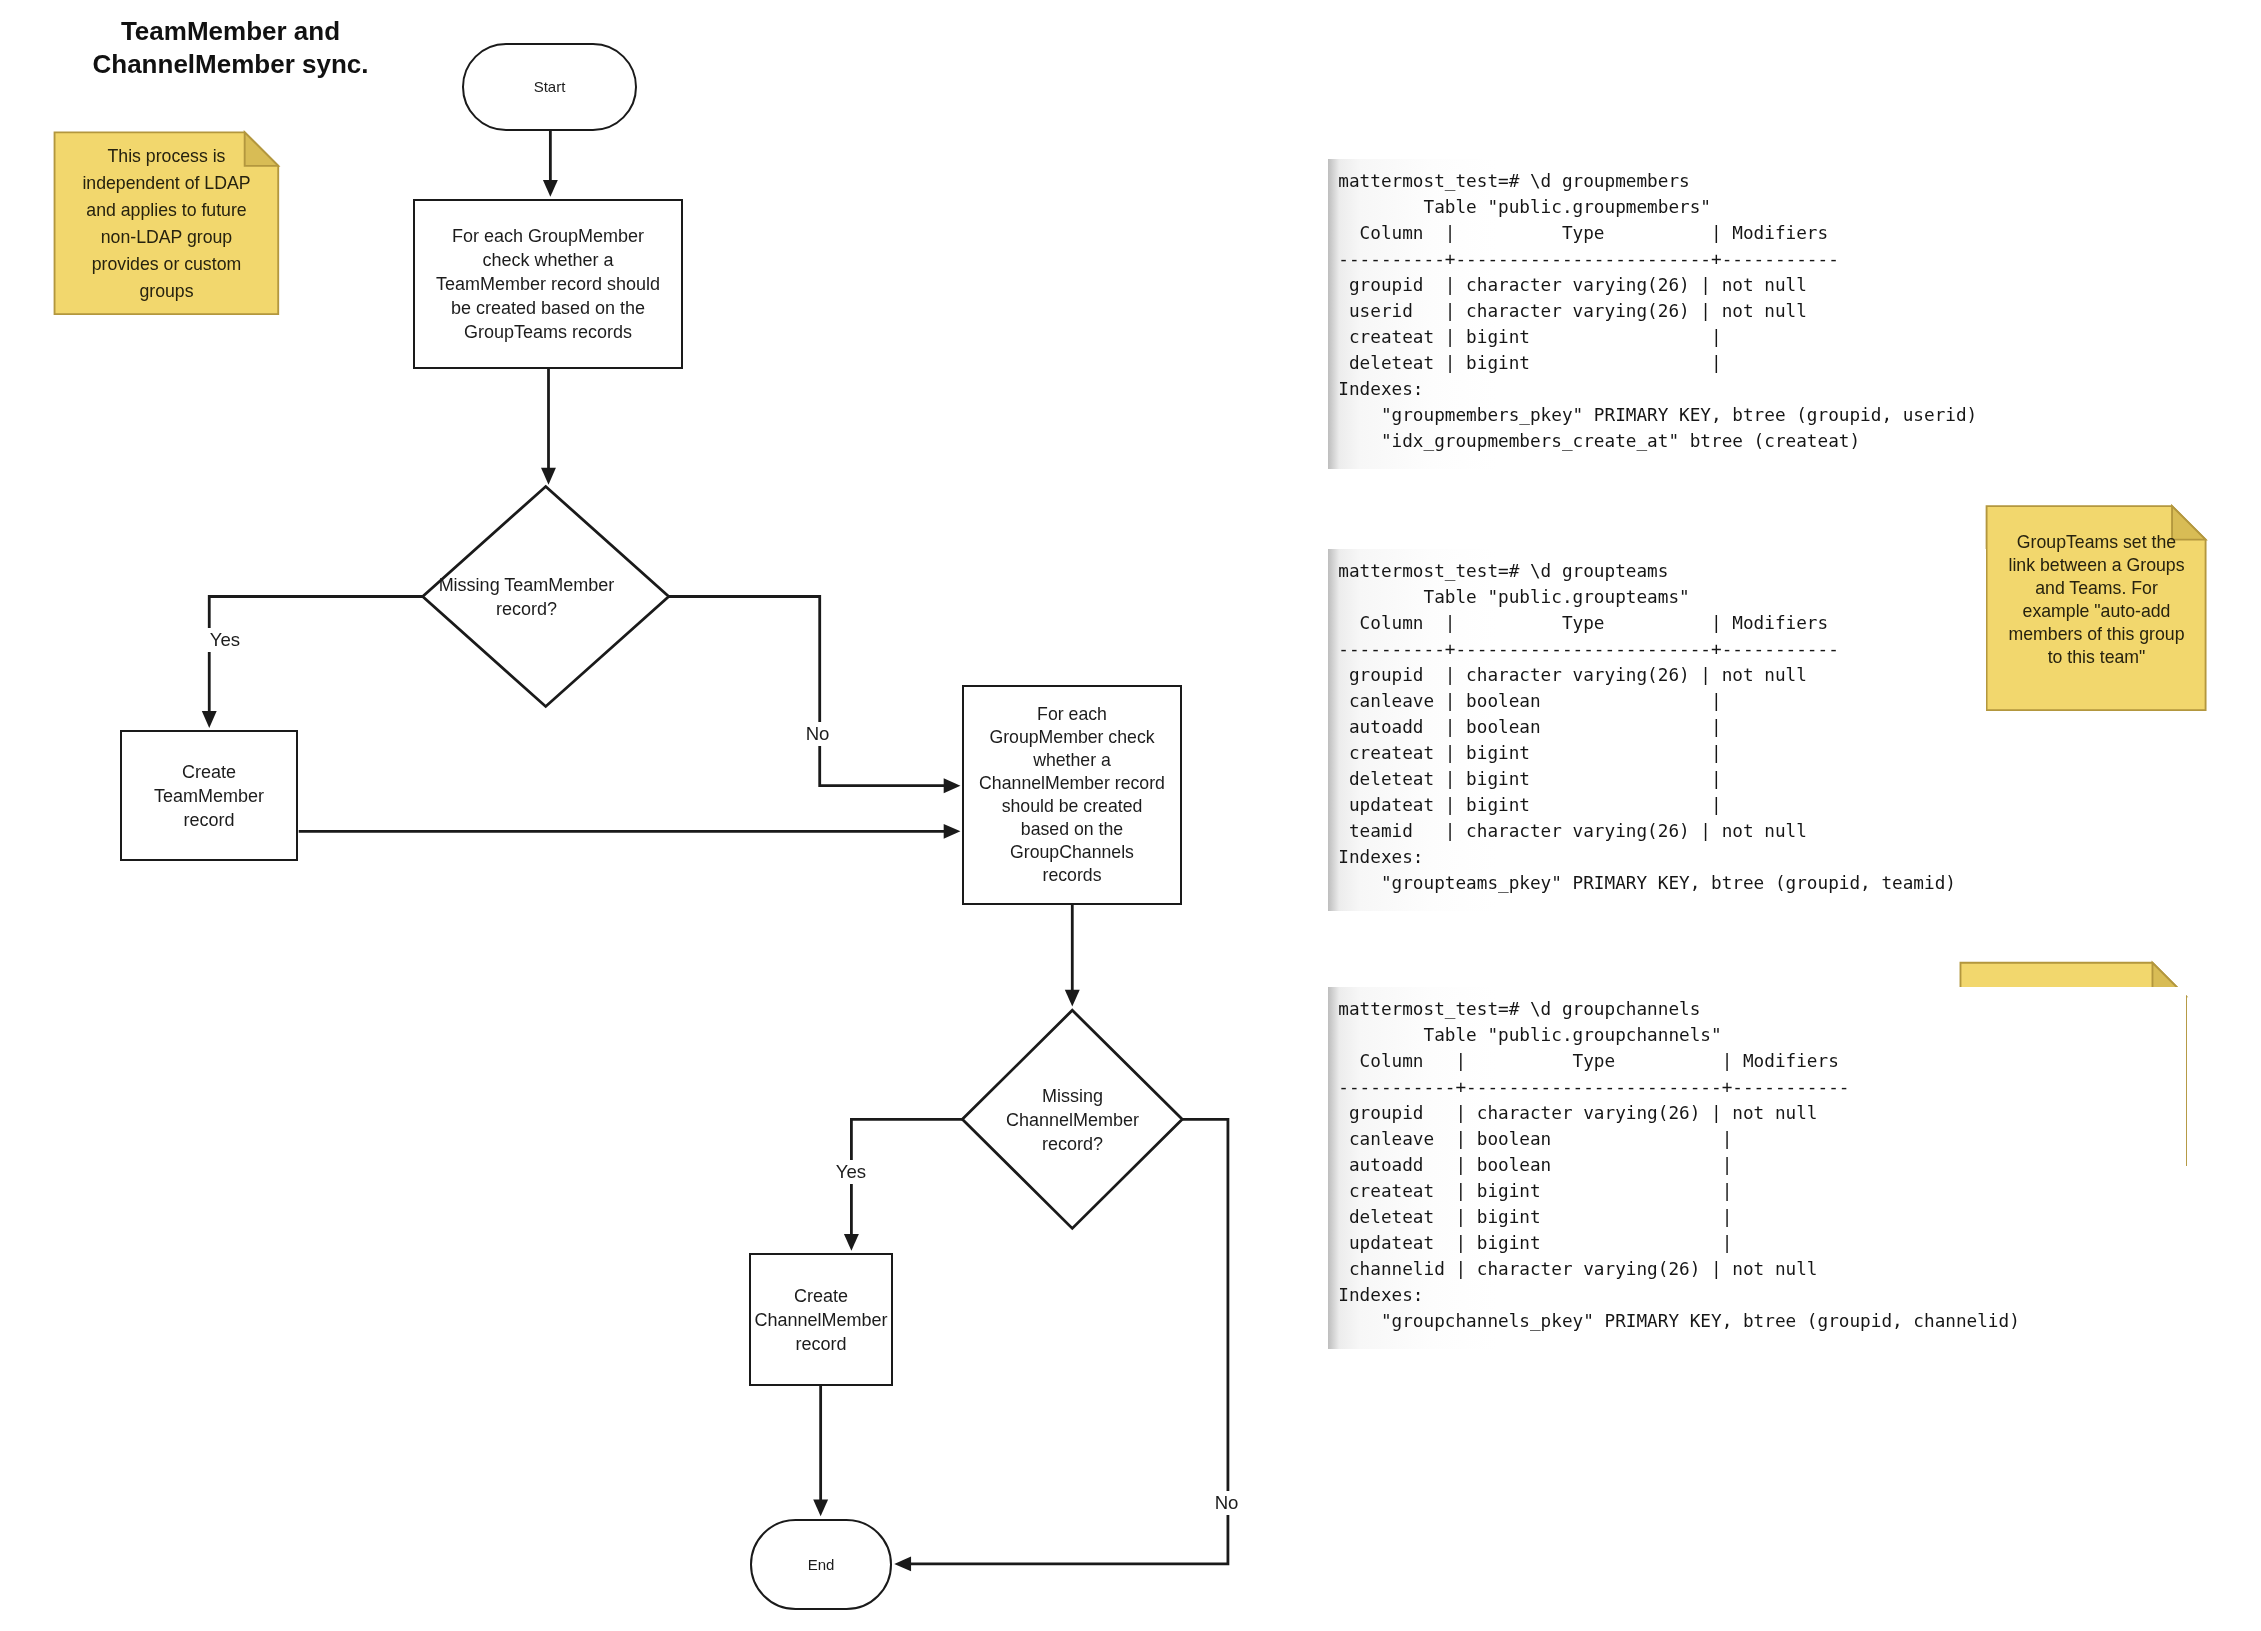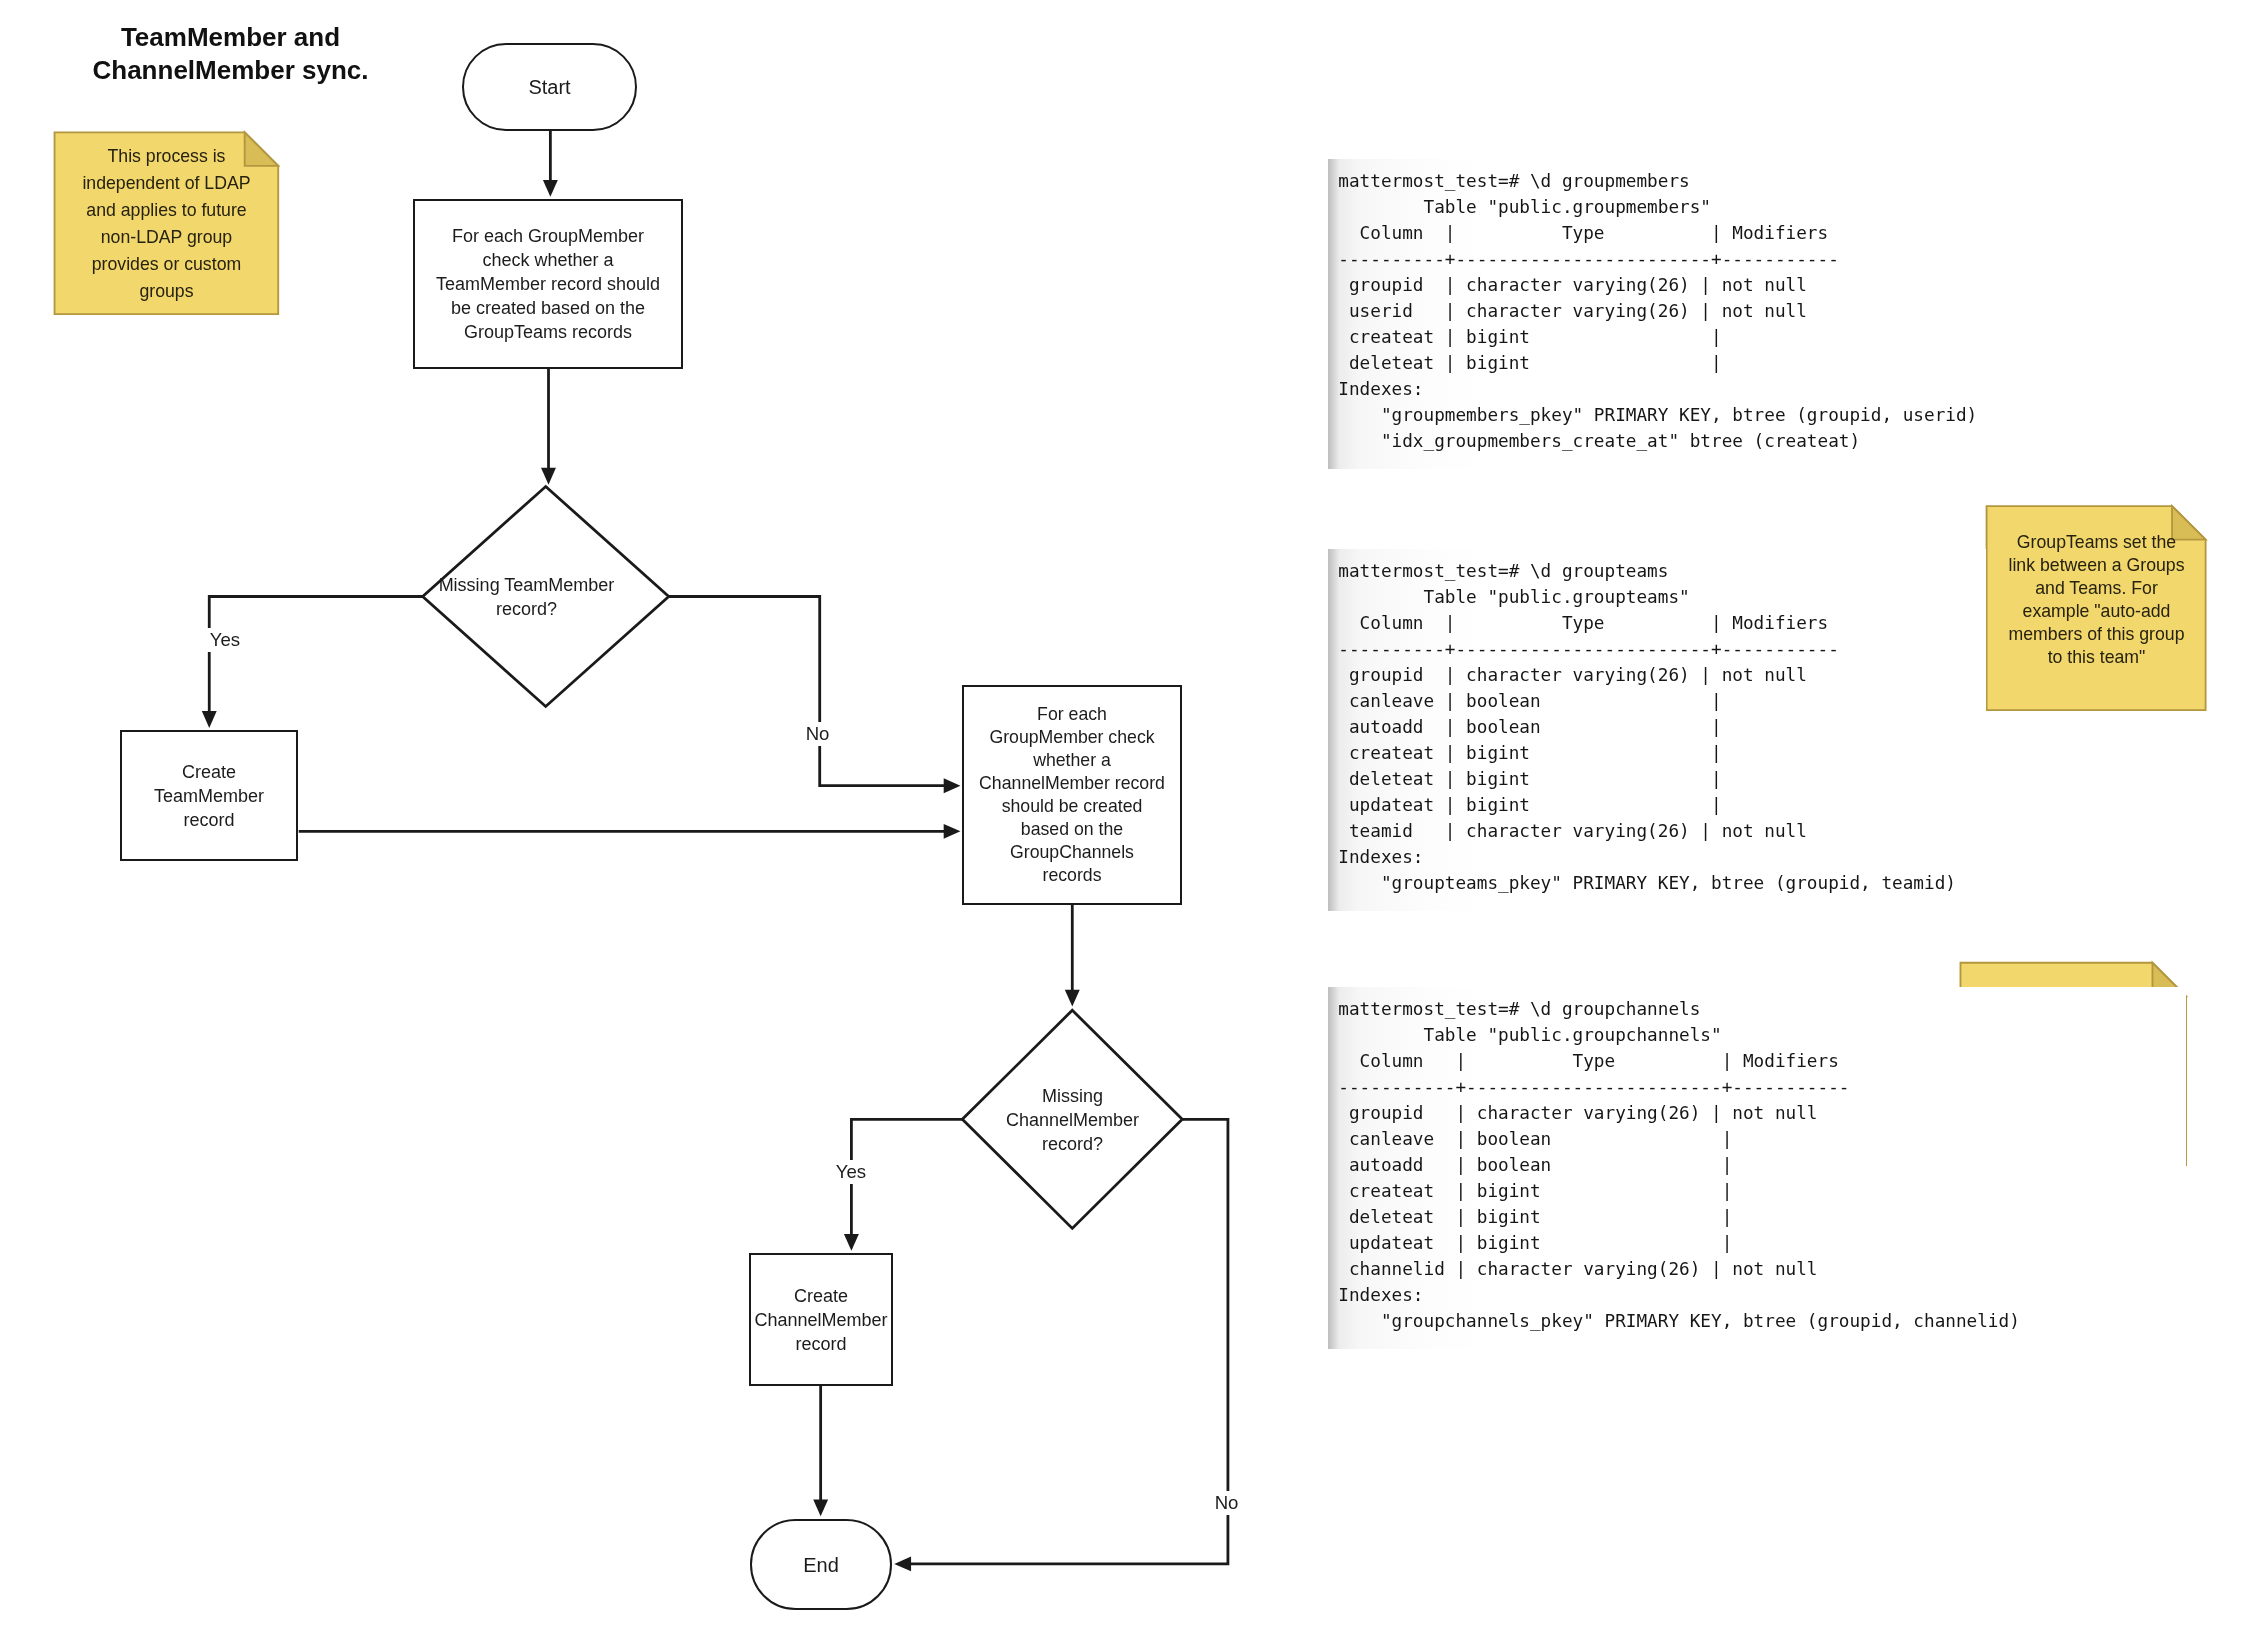--- a/index.html
+++ b/index.html
@@ -4,28 +4,28 @@
 <style>
   html,body { margin:0; padding:0; background:#ffffff; }
   #canvas {
     position:relative; width:2262px; height:1631px; background:#ffffff;
     font-family:"Liberation Sans", sans-serif; color:#1c1c1c; overflow:hidden;
   }
   #wires { position:absolute; left:0; top:0; width:2262px; height:1631px; }
   .title {
     position:absolute; left:51px; top:15px; width:359px;
     font-size:26px; line-height:33px; font-weight:bold; text-align:center;
-    white-space:pre-line; color:#111;margin-top:6px;
+    white-space:pre-line; color:#111;
   }
   .node {
     position:absolute; box-sizing:border-box; background:#fff;
     border:2.8px solid #1a1a1a; display:flex; align-items:center; justify-content:center;
     text-align:center; white-space:pre-line; font-size:18px; line-height:24px;
   }
-  .pill { border-radius:47px; font-size:20px; }
+  .pill { border-radius:47px; font-size:15px; }
   .dtext {
     position:absolute; display:flex; align-items:center; justify-content:center;
     text-align:center; white-space:pre-line; font-size:18px; line-height:24px;
   }
   .tight { line-height:23px; font-size:17.7px; }
   .edge-label {
     position:absolute; background:#ffffff; font-size:18.6px; line-height:22.4px;
     padding:0.9px 3.7px; color:#1c1c1c;margin-top:43px;
   }
   .term {

